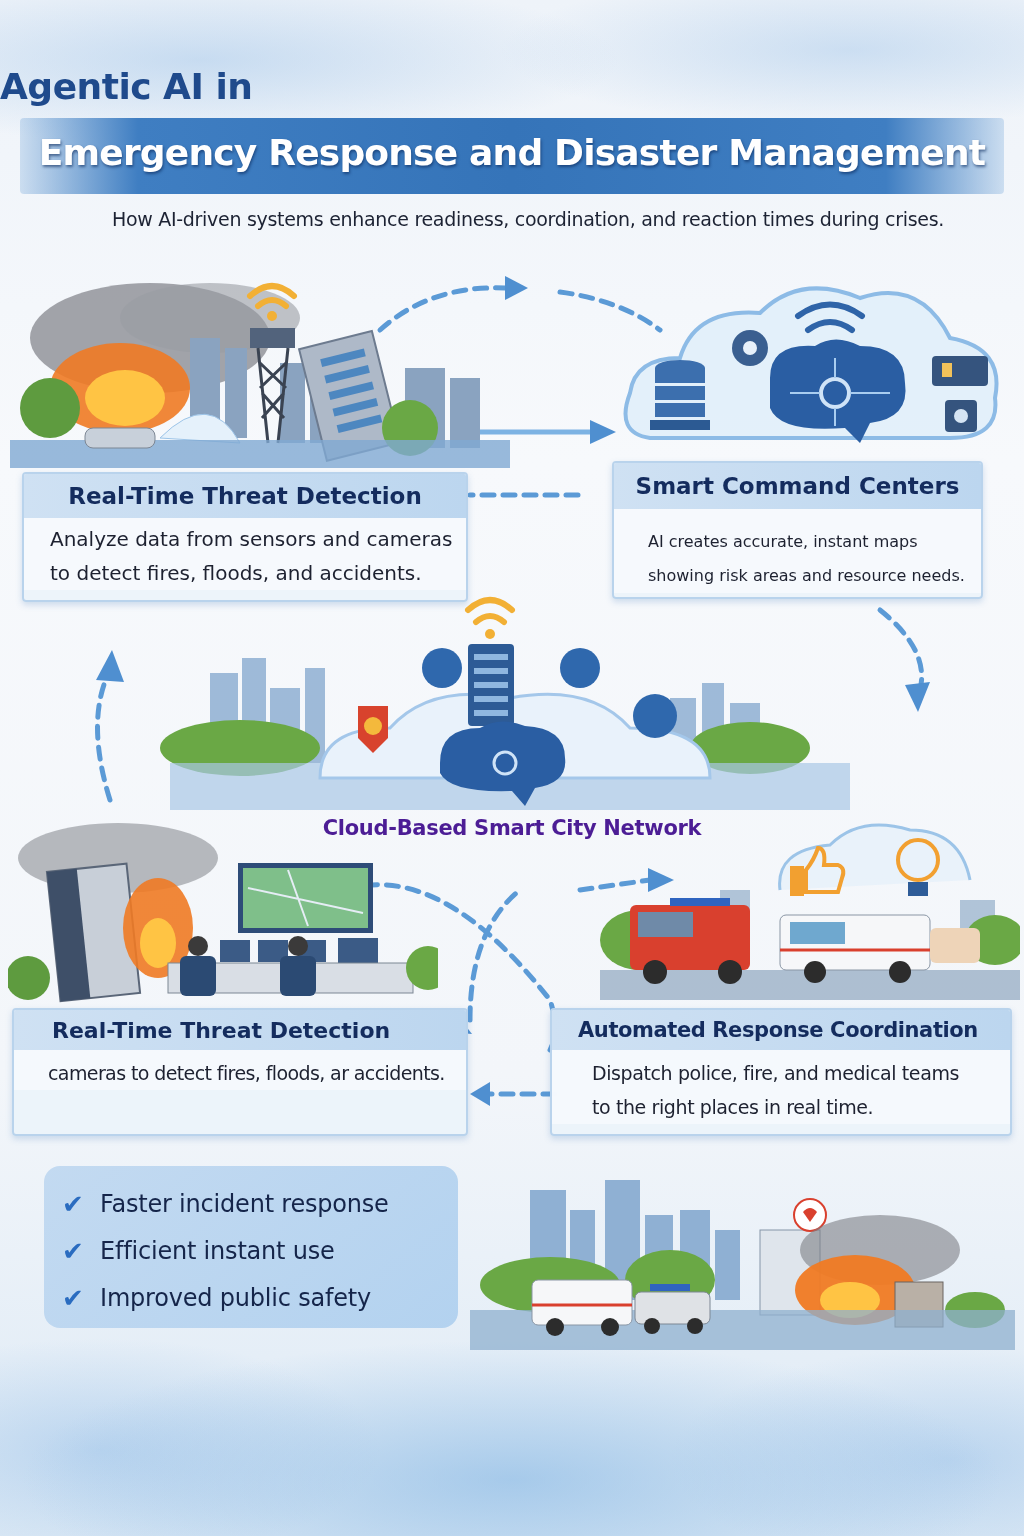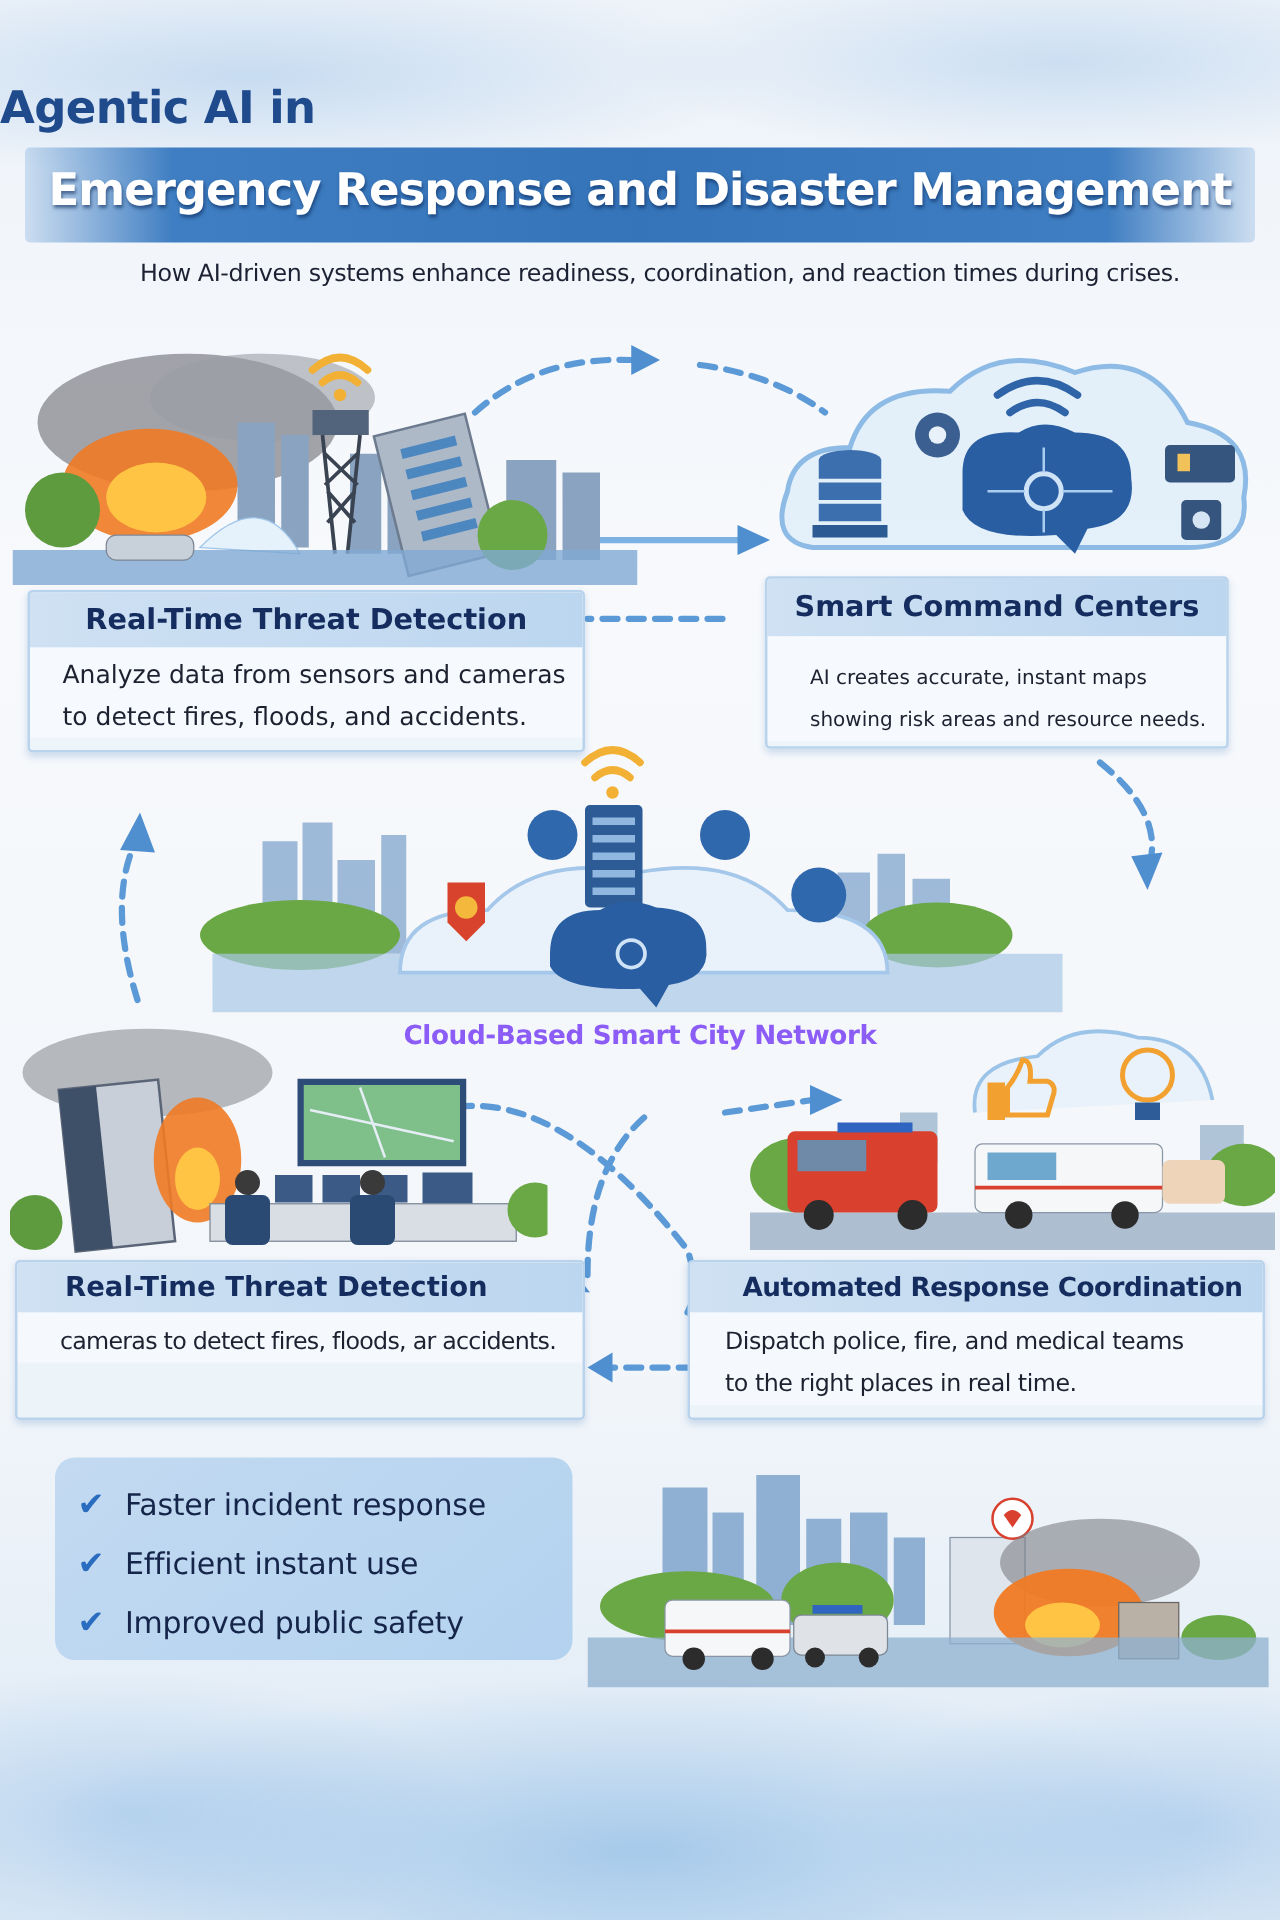--- a/index.html
+++ b/index.html
@@ -62,21 +62,21 @@
     color: #1d2130; line-height: 34px;
     background: rgba(246,249,253,0.9);
   }
 
   
   .scene { position: absolute; }
   svg { display: block; }
 
   .arrow-label {
     position: absolute; left: 0; width: 1024px; top: 816px; text-align: center;
-    font-weight: bold; font-size: 21px; color: #8b5cf6; letter-spacing: -0.3px;
+    font-weight: bold; font-size: 21px; color: #4c1d95; letter-spacing: -0.3px;
   }
 
   .benefits {
     position: absolute; left: 44px; top: 1166px; width: 414px; height: 162px;
     background: linear-gradient(135deg, rgba(190,215,240,0.9), rgba(170,205,238,0.85));
     border-radius: 16px;
     padding: 14px 0 0 18px;
   }
   .benefit { display: flex; align-items: center; height: 47px; }
   .check { color: #2a6cc0; font-size: 26px; font-weight: bold; width: 38px; }
@@ -309,22 +309,22 @@
 </div>
 
 <div class="card" style="left:12px;top:1008px;width:456px;height:128px">
   <div class="card-head" style="height:40px;font-size:22px;justify-content:flex-start;padding-left:38px">Real-Time Threat Detection</div>
   <div class="card-body" style="padding:6px 0 0 34px;font-size:19px;letter-spacing:-0.6px">
     <div>cameras to detect fires, floods, ar accidents.</div>
   </div>
 </div>
 
 <div class="card" style="left:550px;top:1008px;width:462px;height:128px">
-  <div class="card-head" style="height:40px;font-size:21px;justify-content:flex-start;padding-left:42px;letter-spacing:-0.4px">Automated Response Coordination</div>
-  <div class="card-body" style="padding:6px 0 0 28px;font-size:19px;letter-spacing:-0.4px">
+  <div class="card-head" style="height:40px;font-size:21px;justify-content:flex-start;padding-left:26px;letter-spacing:-0.4px">Automated Response Coordination</div>
+  <div class="card-body" style="padding:6px 0 0 40px;font-size:19px;letter-spacing:-0.4px">
     <div>Dispatch police, fire, and medical teams</div>
     <div>to the right places in real time.</div>
   </div>
 </div>
 
 <div class="benefits">
   <div class="benefit">
     <span class="check">✔</span>
     <span class="benefit-text">Faster incident response</span>
   </div>

